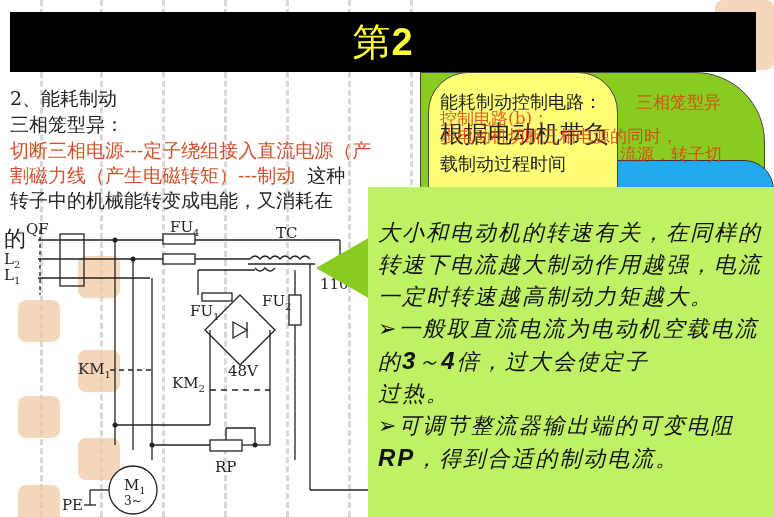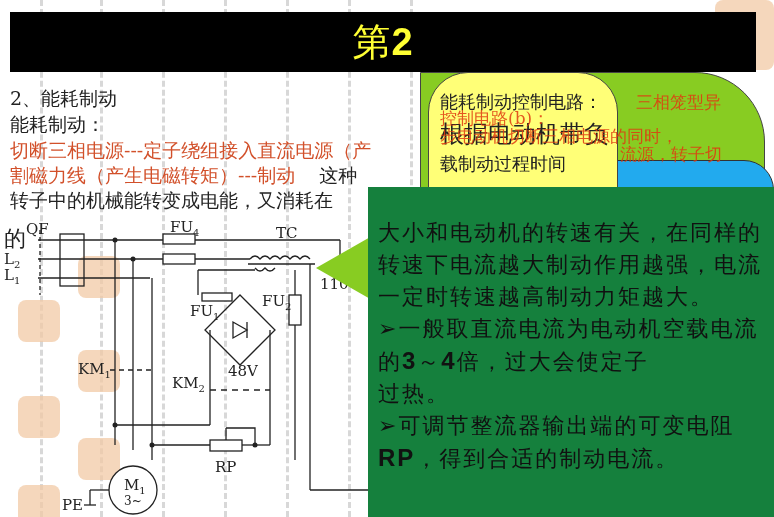--- a/index.html
+++ b/index.html
@@ -35,23 +35,23 @@
       position: absolute; left: 600px; top: 160px; width: 174px; height: 40px;
       background: #22aaee; border-radius: 0 30px 0 0; border: 1px solid #333;
     }
     .light-yellow {
       position: absolute; left: 428px; top: 72px; width: 190px; height: 130px;
       background: #ffff77; border-radius: 40px 40px 0 0; border: 1px solid #444;
     }
     .overlay-red { position: absolute; color: #e03a10; font-size: 17px; line-height: 20px; white-space: nowrap; opacity: 0.85; }
     .callout {
       position: absolute; left: 368px; top: 187px; width: 406px; height: 330px;
-      background: #15803d;
+      background: #bef264;
       font-family: "DejaVu Sans", sans-serif; font-size: 22px; line-height: 32px;
-      padding: 30px 8px 8px 10px; color: #111; letter-spacing: 2px;
+      padding: 30px 8px 8px 10px; color: #111; letter-spacing: 2px; font-style: italic;
     }
     .callout p { margin: 0; }
     .callout b { font-family: "Liberation Sans", sans-serif; font-weight: bold; font-size: 24px; }
     .callout-pointer {
       position: absolute; left: 316px; top: 236px; width: 0; height: 0;
       border-top: 32px solid transparent; border-bottom: 32px solid transparent;
       border-right: 56px solid #88cc22;
     }
     .ckt-label { position: absolute; font-size: 15px; color: #222; white-space: nowrap; }
     .ckt-label sub { font-size: 10px; }
@@ -75,25 +75,25 @@
 <div class="watermark" style="left:78px;top:438px"></div>
 <div class="watermark" style="left:18px;top:485px"></div>
 <div class="watermark" style="left:715px;top:0px;width:59px;height:70px"></div>
 
 <div class="title-bar">
   <span>第</span>
     <b>2</b>
 </div>
 
 <div class="text-block" style="left:10px;top:86px">2、能耗制动</div>
-<div class="text-block" style="left:10px;top:112px">能耗制动：</div>
+<div class="text-block" style="left:10px;top:112px">三相笼型异：</div>
 <div class="text-block red" style="left:10px;top:138px">切断三相电源---定子绕组接入直流电源（产</div>
 <div class="text-block" style="left:10px;top:163px">
   <span class="red">割磁力线（产生电磁转矩）---制动</span>
-  <span style="margin-left:18px">这种</span>
+  <span style="margin-left:6px">这种</span>
 </div>
 <div class="text-block" style="left:10px;top:188px">转子中的机械能转变成电能，又消耗在</div>
 
 <div class="green-shape"></div>
 <div class="blue-shape"></div>
 <div class="light-yellow"></div>
 
 <div class="text-block" style="left:440px;top:90px;font-size:18px">能耗制动控制电路：</div>
 <div class="text-block" style="left:440px;top:122px;font-size:24px">根据电动机带负</div>
 <div class="text-block" style="left:440px;top:152px;font-size:18px">载制动过程时间</div>

